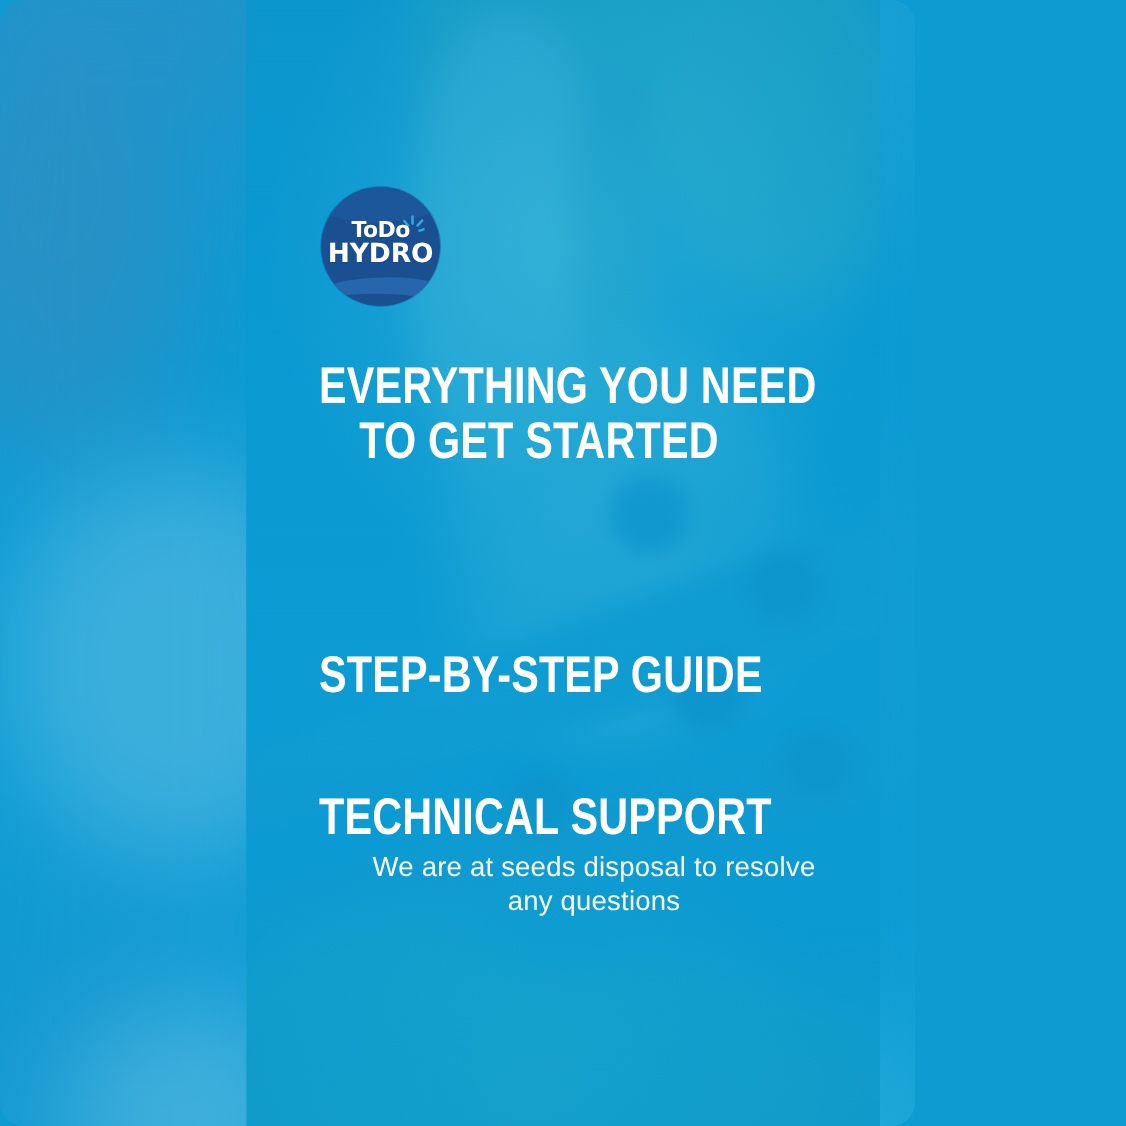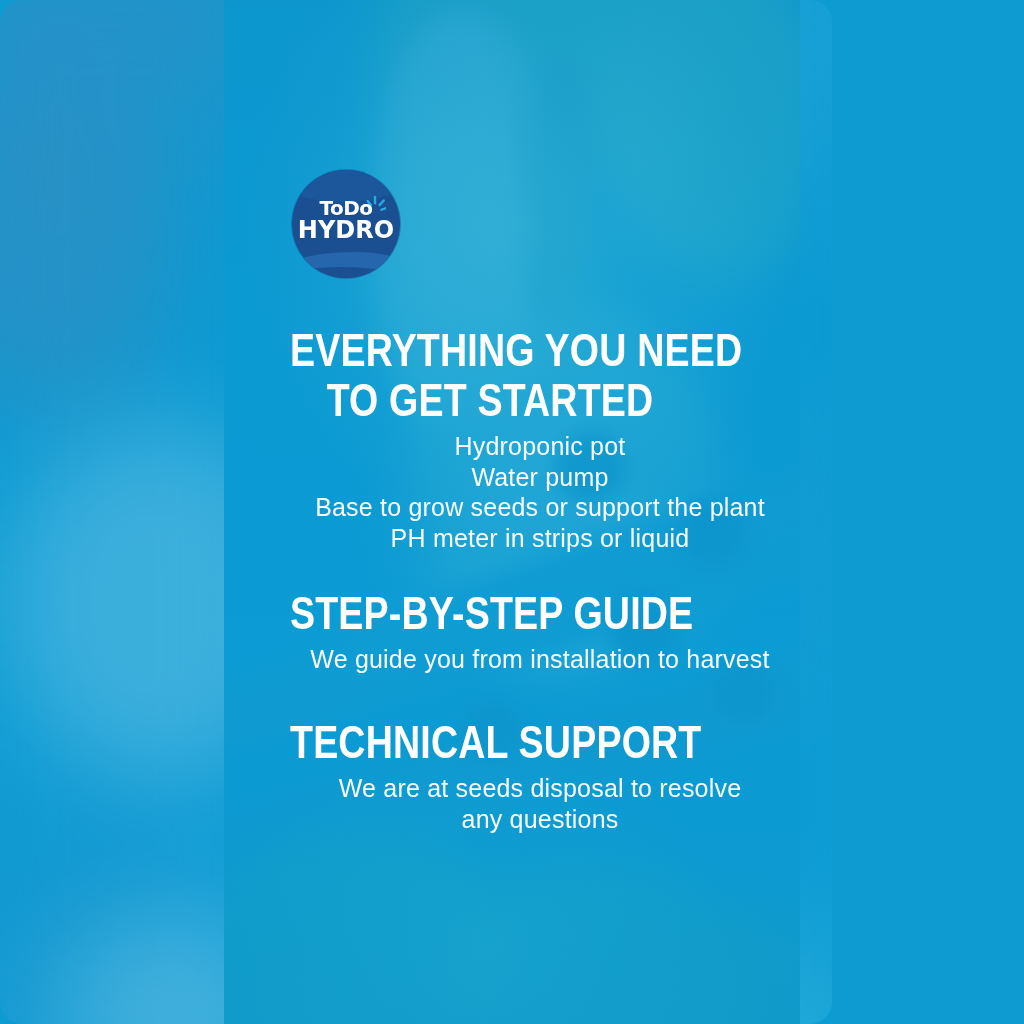--- a/index.html
+++ b/index.html
@@ -251,33 +251,24 @@
       </svg>
       <div class="logo-text">
         <div class="l1">ToDo</div>
         <div class="l2">HYDRO</div>
       </div>
     </div>
 
     <div class="section" id="sec-everything">
       <h2 class="head">EVERYTHING YOU NEED</h2>
       <h2 class="head">TO GET STARTED</h2>
-      <div class="lines">
-        <div class="body-line">Hydroponic pot</div>
-        <div class="body-line">Water pump</div>
-        <div class="body-line">Base to grow seeds or support the plant</div>
-        <div class="body-line">PH meter in strips or liquid</div>
-      </div>
     </div>
 
     <div class="section" id="sec-guide">
       <h2 class="head">STEP-BY-STEP GUIDE</h2>
-      <div class="lines">
-        <div class="body-line">We guide you from installation to harvest</div>
-      </div>
     </div>
 
     <div class="section" id="sec-support">
       <h2 class="head">TECHNICAL SUPPORT</h2>
       <div class="lines">
         <div class="body-line">We are at seeds disposal to resolve</div>
         <div class="body-line">any questions</div>
       </div>
     </div>
 

